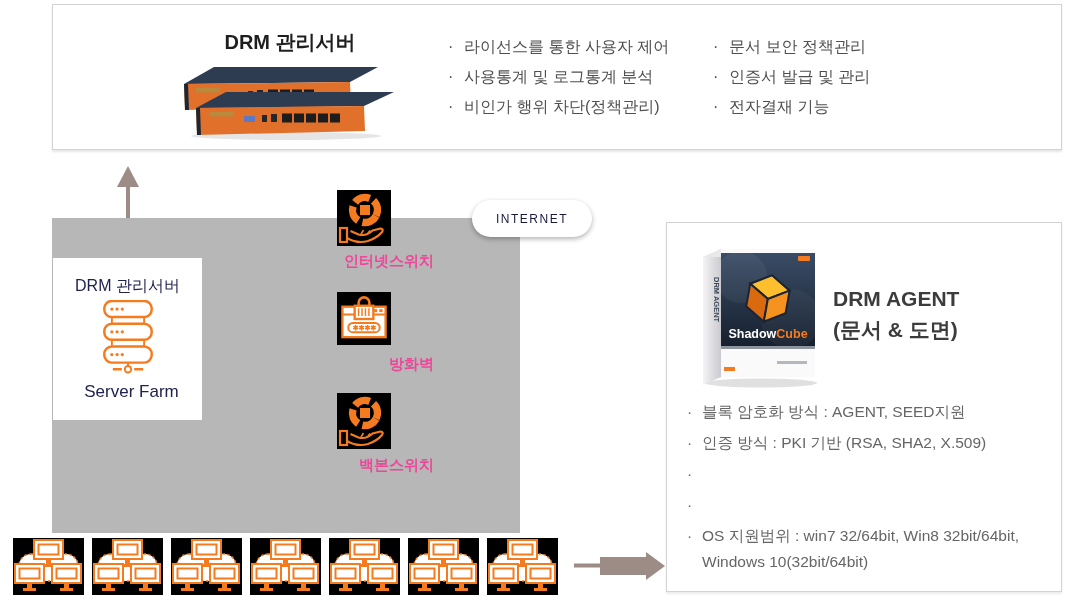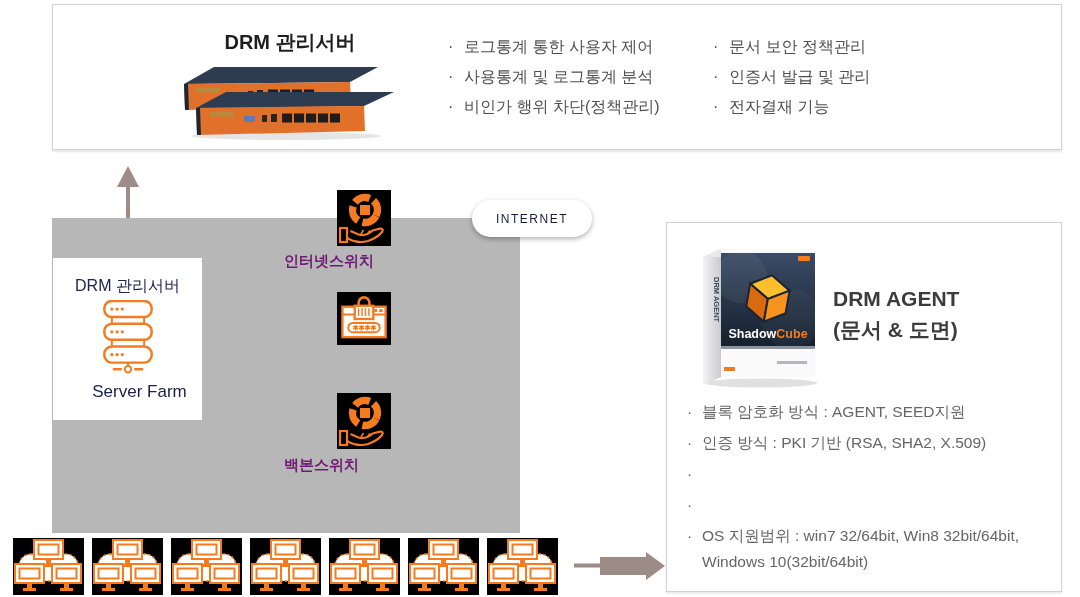--- a/index.html
+++ b/index.html
@@ -23,25 +23,25 @@
   .up-arrow{left:117px;top:166px;width:22px;height:78px;}
   .right-arrow{left:574px;top:551px;width:92px;height:30px;}
 
   
   .zone{left:52px;top:218px;width:468px;height:315px;background:#b7b7b7;}
 
   
   .farm-box{left:53px;top:258px;width:149px;height:162px;background:#fff;}
   .farm-title{left:0;top:18px;width:149px;text-align:center;font-size:16px;color:#20224f;}
   .farm-icon{left:45px;top:42px;width:60px;height:74px;}
-  .farm-label{left:12px;top:124px;width:149px;text-align:center;font-size:17px;color:#20224f;}
+  .farm-label{left:4px;top:124px;width:149px;text-align:center;font-size:17px;color:#20224f;}
 
   
   .node-icon{width:54px;height:56px;background:#000;}
-  .node-label{left:284px;width:140px;text-align:left;font-size:15px;font-weight:bold;color:#701a75;}
+  .node-label{left:294px;width:140px;text-align:right;font-size:15px;font-weight:bold;color:#ec4899;}
 
   
   .pill{left:472px;top:200px;width:120px;height:37px;background:#fff;border-radius:19px;
         box-shadow:0 2px 5px rgba(0,0,0,.30);display:flex;align-items:center;justify-content:center;
         font-size:12px;letter-spacing:1.5px;color:#181a3f;}
 
   
   .agent-panel{left:666px;top:222px;width:394px;height:368px;background:#fff;
                border:1px solid #d3d3d3;box-shadow:0 2px 2px rgba(0,0,0,.08);}
   .boxart{left:28px;top:20px;width:132px;height:146px;}
@@ -181,21 +181,21 @@
           <rect x="126" y="52.5" width="10" height="9"></rect>
         <rect x="138" y="52.5" width="10" height="9"></rect>
           <rect x="150" y="52.5" width="10" height="9"></rect>
         <rect x="162" y="52.5" width="10" height="9"></rect>
       </g>
     </svg>
 
     <ul class="abs feat-col col1">
       <li>
           <span class="b">·</span>
-          <span>로그통계 통한 사용자 제어</span>
+          <span>라이선스를 통한 사용자 제어</span>
         </li>
       <li>
           <span class="b">·</span>
           <span>사용통계 및 로그통계 분석</span>
         </li>
       <li>
           <span class="b">·</span>
           <span>비인가 행위 차단(정책관리)</span>
         </li>
     </ul>
@@ -235,20 +235,21 @@
         <use href="#g-switch"></use>
       </svg>
   </div>
   <div class="abs node-label" style="top:252px;">인터넷스위치</div>
 
   <div class="abs node-icon" style="left:337px;top:292px;height:53px;">
     <svg viewBox="0 0 54 54" width="54" height="53">
         <use href="#g-firewall"></use>
       </svg>
   </div>
+  <div class="abs node-label" style="top:355px;">방화벽</div>
 
   <div class="abs node-icon" style="left:337px;top:393px;">
     <svg viewBox="0 0 54 56" width="54" height="56">
         <use href="#g-switch"></use>
       </svg>
   </div>
   <div class="abs node-label" style="top:456px;">백본스위치</div>
 
   <div class="abs pill">INTERNET</div>
 

